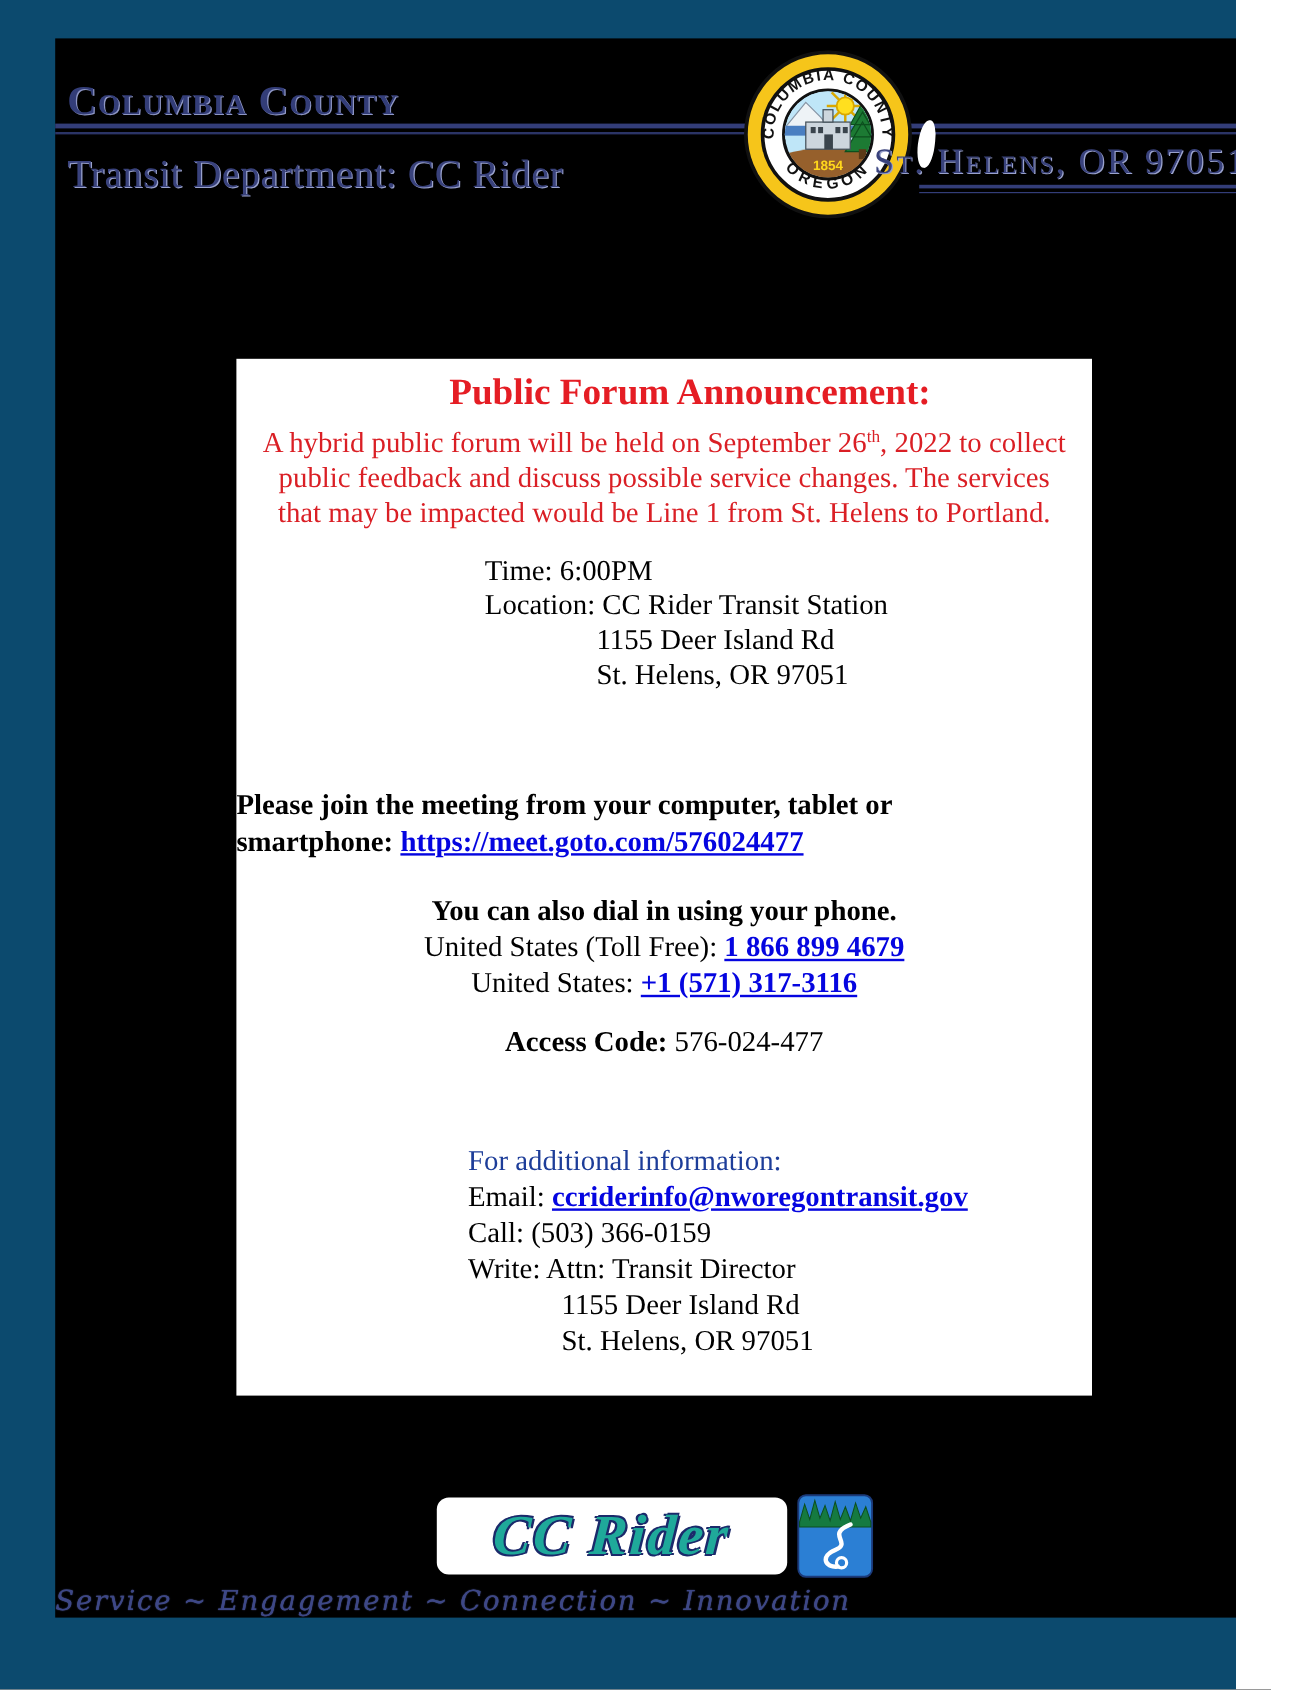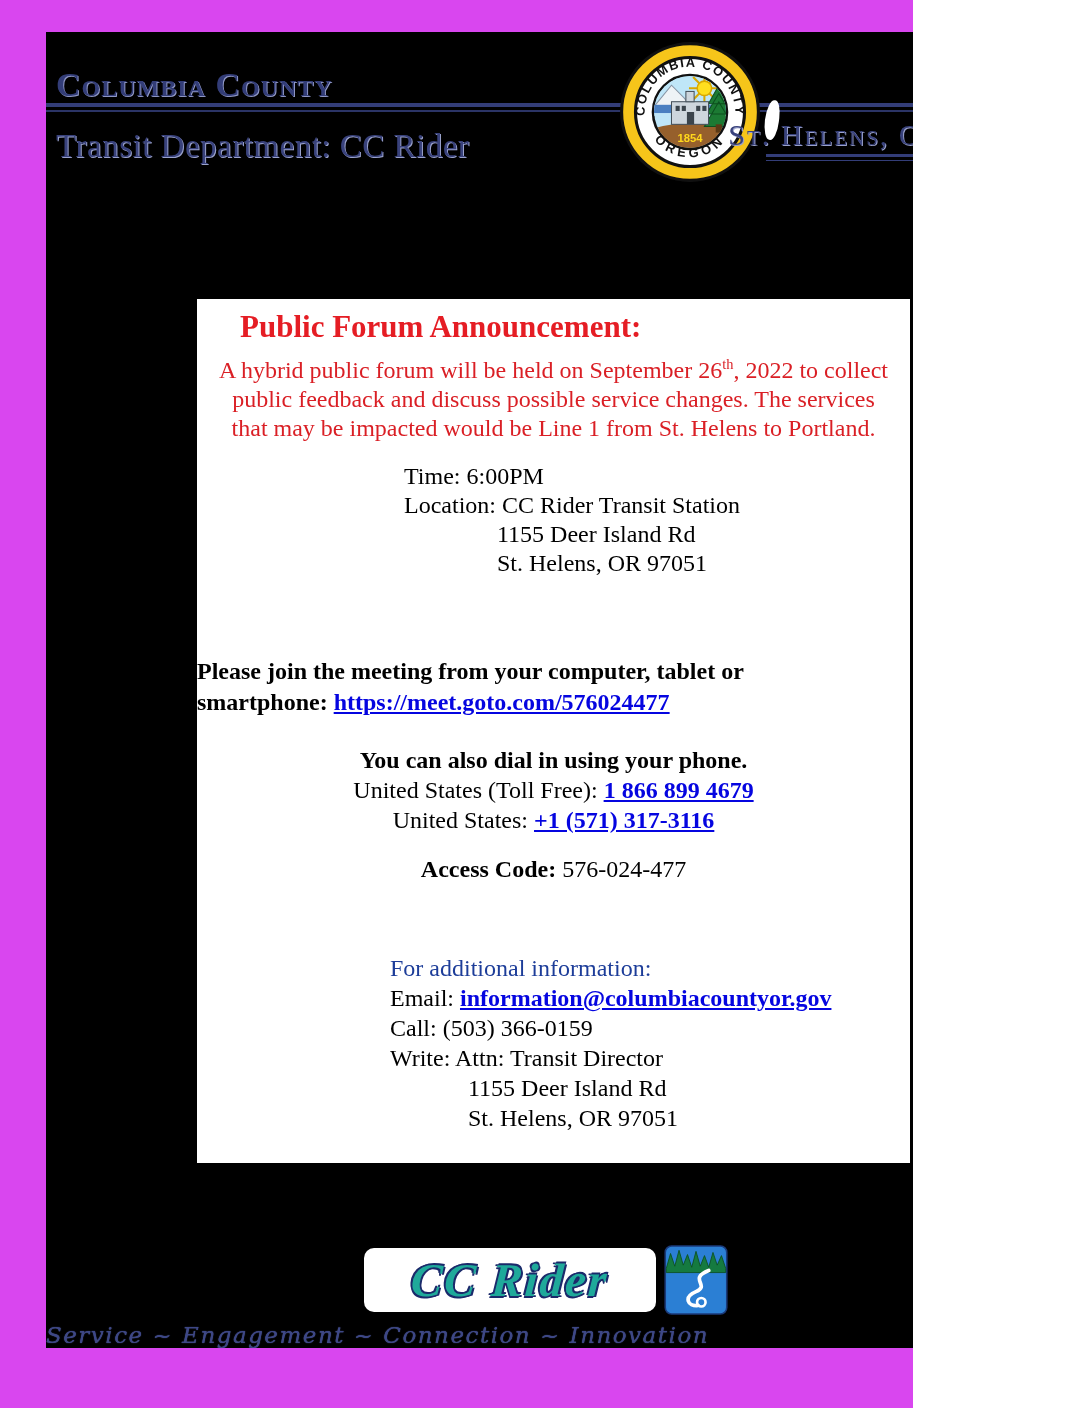--- a/index.html
+++ b/index.html
@@ -1,17 +1,17 @@
 <!DOCTYPE html>
 <html><head>
 <meta charset="utf-8">
 <style>
   * { margin:0; padding:0; box-sizing:border-box; }
   body { background:#fff; font-family:"Liberation Serif", serif; }
-  .canvas { position:relative; width:913px; height:1408px; background:#d946ef; overflow:hidden; }
+  .canvas { position:relative; width:1030px; height:1408px; background:#0c4a6e; overflow:hidden; }
   .page { position:absolute; left:46px; top:32px; width:996px; height:1316px; background:#000; }
 
   
   .org-name {
     position:absolute; left:10px; top:34px;
     font-variant:small-caps; font-weight:bold; font-size:34px; letter-spacing:1px;
     color:#333d78; text-shadow:1px 1px 0 #8e96c4;
   }
   .rule-thick { position:absolute; left:0; right:0; top:71px; height:4px; background:#333d78; }
   .rule-thin  { position:absolute; left:0; right:0; top:78px; height:2px; background:#2b3466; }
@@ -36,21 +36,21 @@
   }
   .contact-block {
     position:absolute; right:3px; top:128px; text-align:right;
     font-size:20px; line-height:23.5px; color:#39427c; letter-spacing:0.5px;
     text-shadow:1px 1px 0 #8e96c4;
   }
 
   
   .sheet { position:absolute; left:151px; top:267px; width:713px; height:864px; background:#fff; color:#000; }
   .sheet .title {
-    position:absolute; top:10px; left:0; right:0; 
+    position:absolute; top:10px; left:0; right:0; text-align:center;
     font-size:31px; font-weight:bold; color:#e51d24;padding-left:43px;
   }
   .intro {
     position:absolute; top:51px; left:0; right:0; text-align:center;
     font-size:24px; line-height:29px; color:#da1f25;
   }
   .intro sup { font-size:60%; vertical-align:super; }
   .details { position:absolute; left:207px; top:163px; font-size:24px; line-height:29px; }
   .details .indent { padding-left:93px; }
   .join { position:absolute; top:357px; left:0; right:0; text-align:left; font-size:24px; line-height:31px; font-weight:bold; }
@@ -169,21 +169,21 @@
         <div><span>United States:</span> <a class="doclink">+1 (571) 317-3116</a></div>
       </div>
 
       <div class="access">
         <span class="lbl">Access Code:</span>
         <span>576-024-477</span>
       </div>
 
       <div class="info">
         <div class="heading">For additional information:</div>
-        <div><span>Email:</span> <a class="doclink">information@columbiacountyor.gov</a></div>
+        <div><span>Email:</span> <a class="doclink">ccriderinfo@nworegontransit.gov</a></div>
         <div>Call: (503) 366-0159</div>
         <div>Write: Attn: Transit Director</div>
         <div class="indent">1155 Deer Island Rd</div>
         <div class="indent">St. Helens, OR 97051</div>
       </div>
     </div>
 
     <div class="footer-logo-row">
       <div class="logo-box">
         <span class="logo-text">CC Rider</span>

